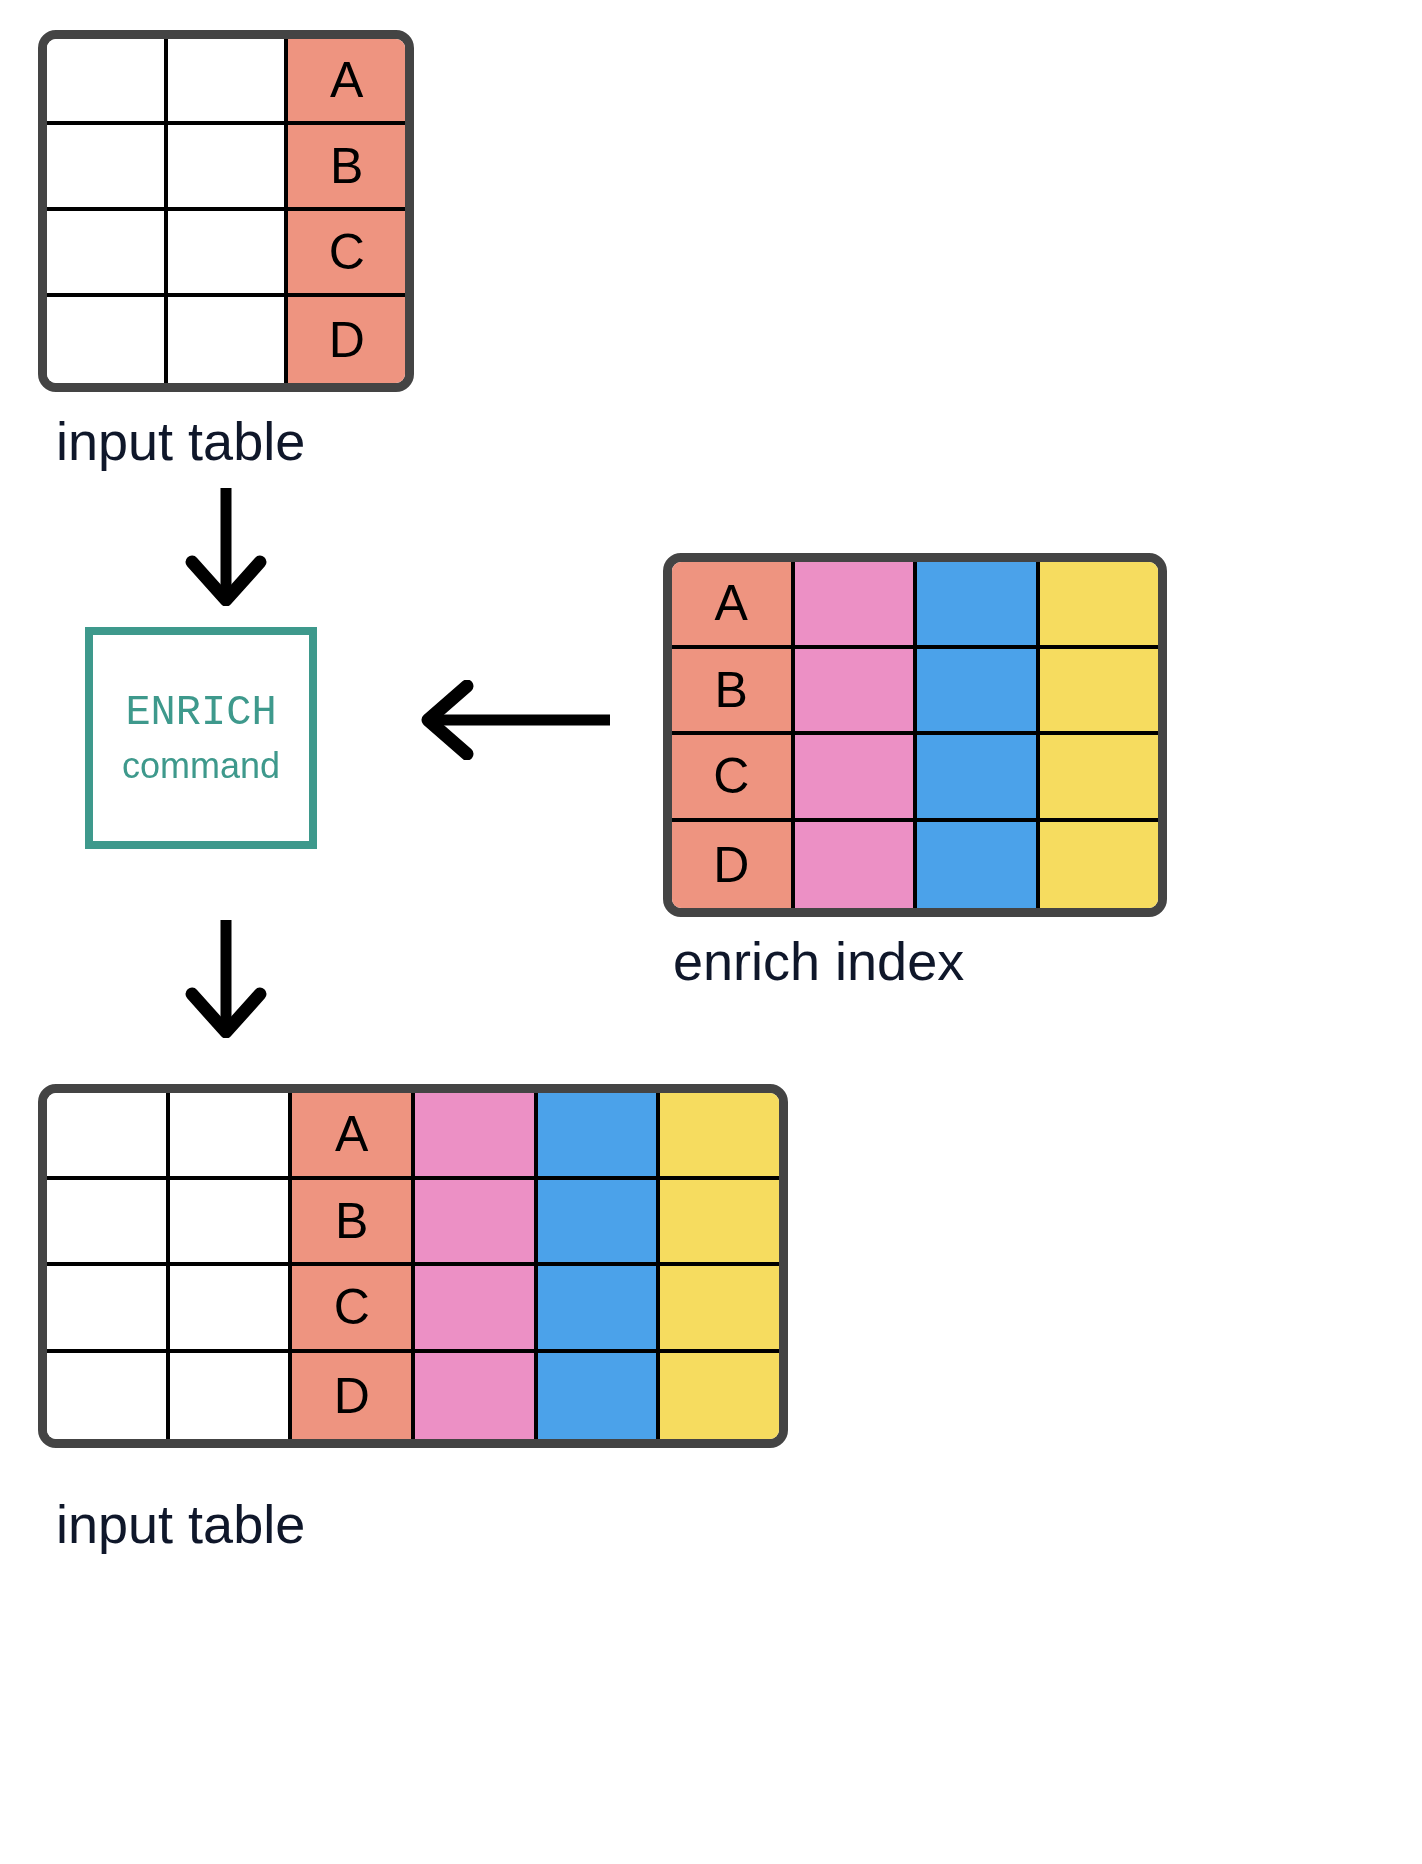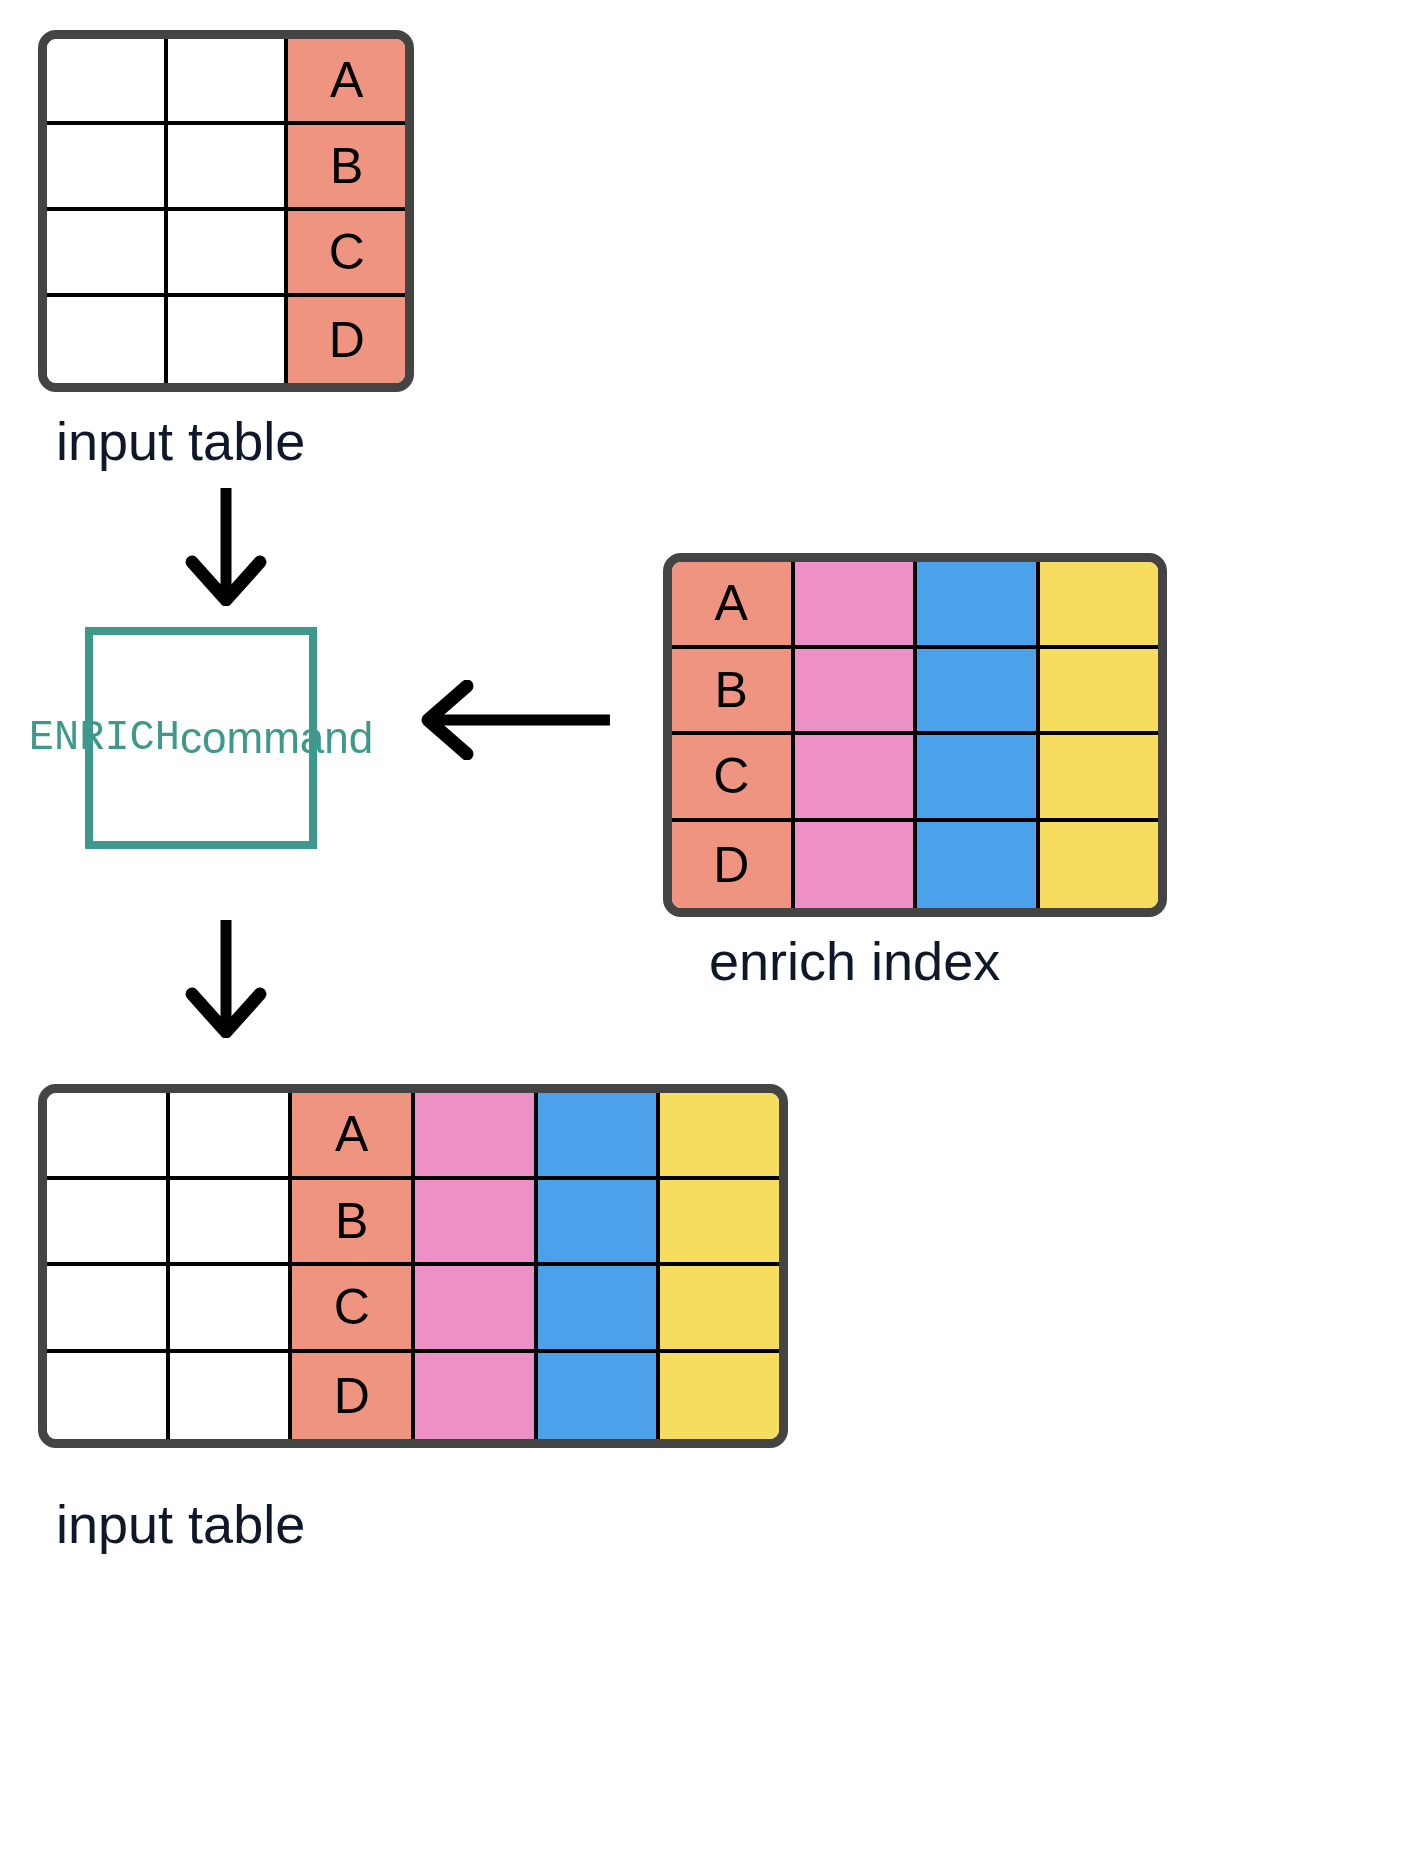--- a/index.html
+++ b/index.html
@@ -64,54 +64,54 @@
 
   
   .caption {
     position: absolute;
     font-size: 54px;
     color: #0f172a;
     white-space: nowrap;
     line-height: 1;
   }
   #caption-input  { left: 56px;  top: 414px;  }
-  #caption-enrich { left: 673px; top: 934px; margin-left: 36px;  }
+  #caption-enrich { left: 673px; top: 934px;  }
   #caption-output { left: 56px;  top: 1497px; }
 
   
   .arrow { position: absolute; }
   #arrow-input-to-command  { left: 180px; top: 488px;  width: 92px;  height: 118px; }
   #arrow-command-to-output { left: 180px; top: 920px;  width: 92px;  height: 118px; }
   #arrow-index-to-command  { left: 415px; top: 680px;  width: 195px; height: 80px;  }
 
   
   #enrich-command {
     position: absolute;
     box-sizing: border-box;
     left: 85px;
     top: 627px;
     width: 232px;
     height: 222px;
     border: 8px solid #3e998c;
     background: #ffffff;
     display: flex;
-    flex-direction: row;
+    flex-direction: column;
     align-items: center;
     justify-content: center;
   }
   #enrich-command .cmd-line {
     font-family: "Liberation Mono", "DejaVu Sans Mono", monospace;
     font-size: 42px;
     color: #3e998c;
     line-height: 1.35;
     white-space: nowrap;
   }
   #enrich-command .cmd-line.word {
     font-family: "Liberation Sans", sans-serif;
-    font-size: 44px;
+    font-size: 36px;
   }
 </style>
 </head>
 <body>
 
 <div class="tbl" id="input-table">
     <div class="tbl-row">
       <div class="cell c-white"></div>
       <div class="cell c-white"></div>
       <div class="cell c-salmon">A</div>

